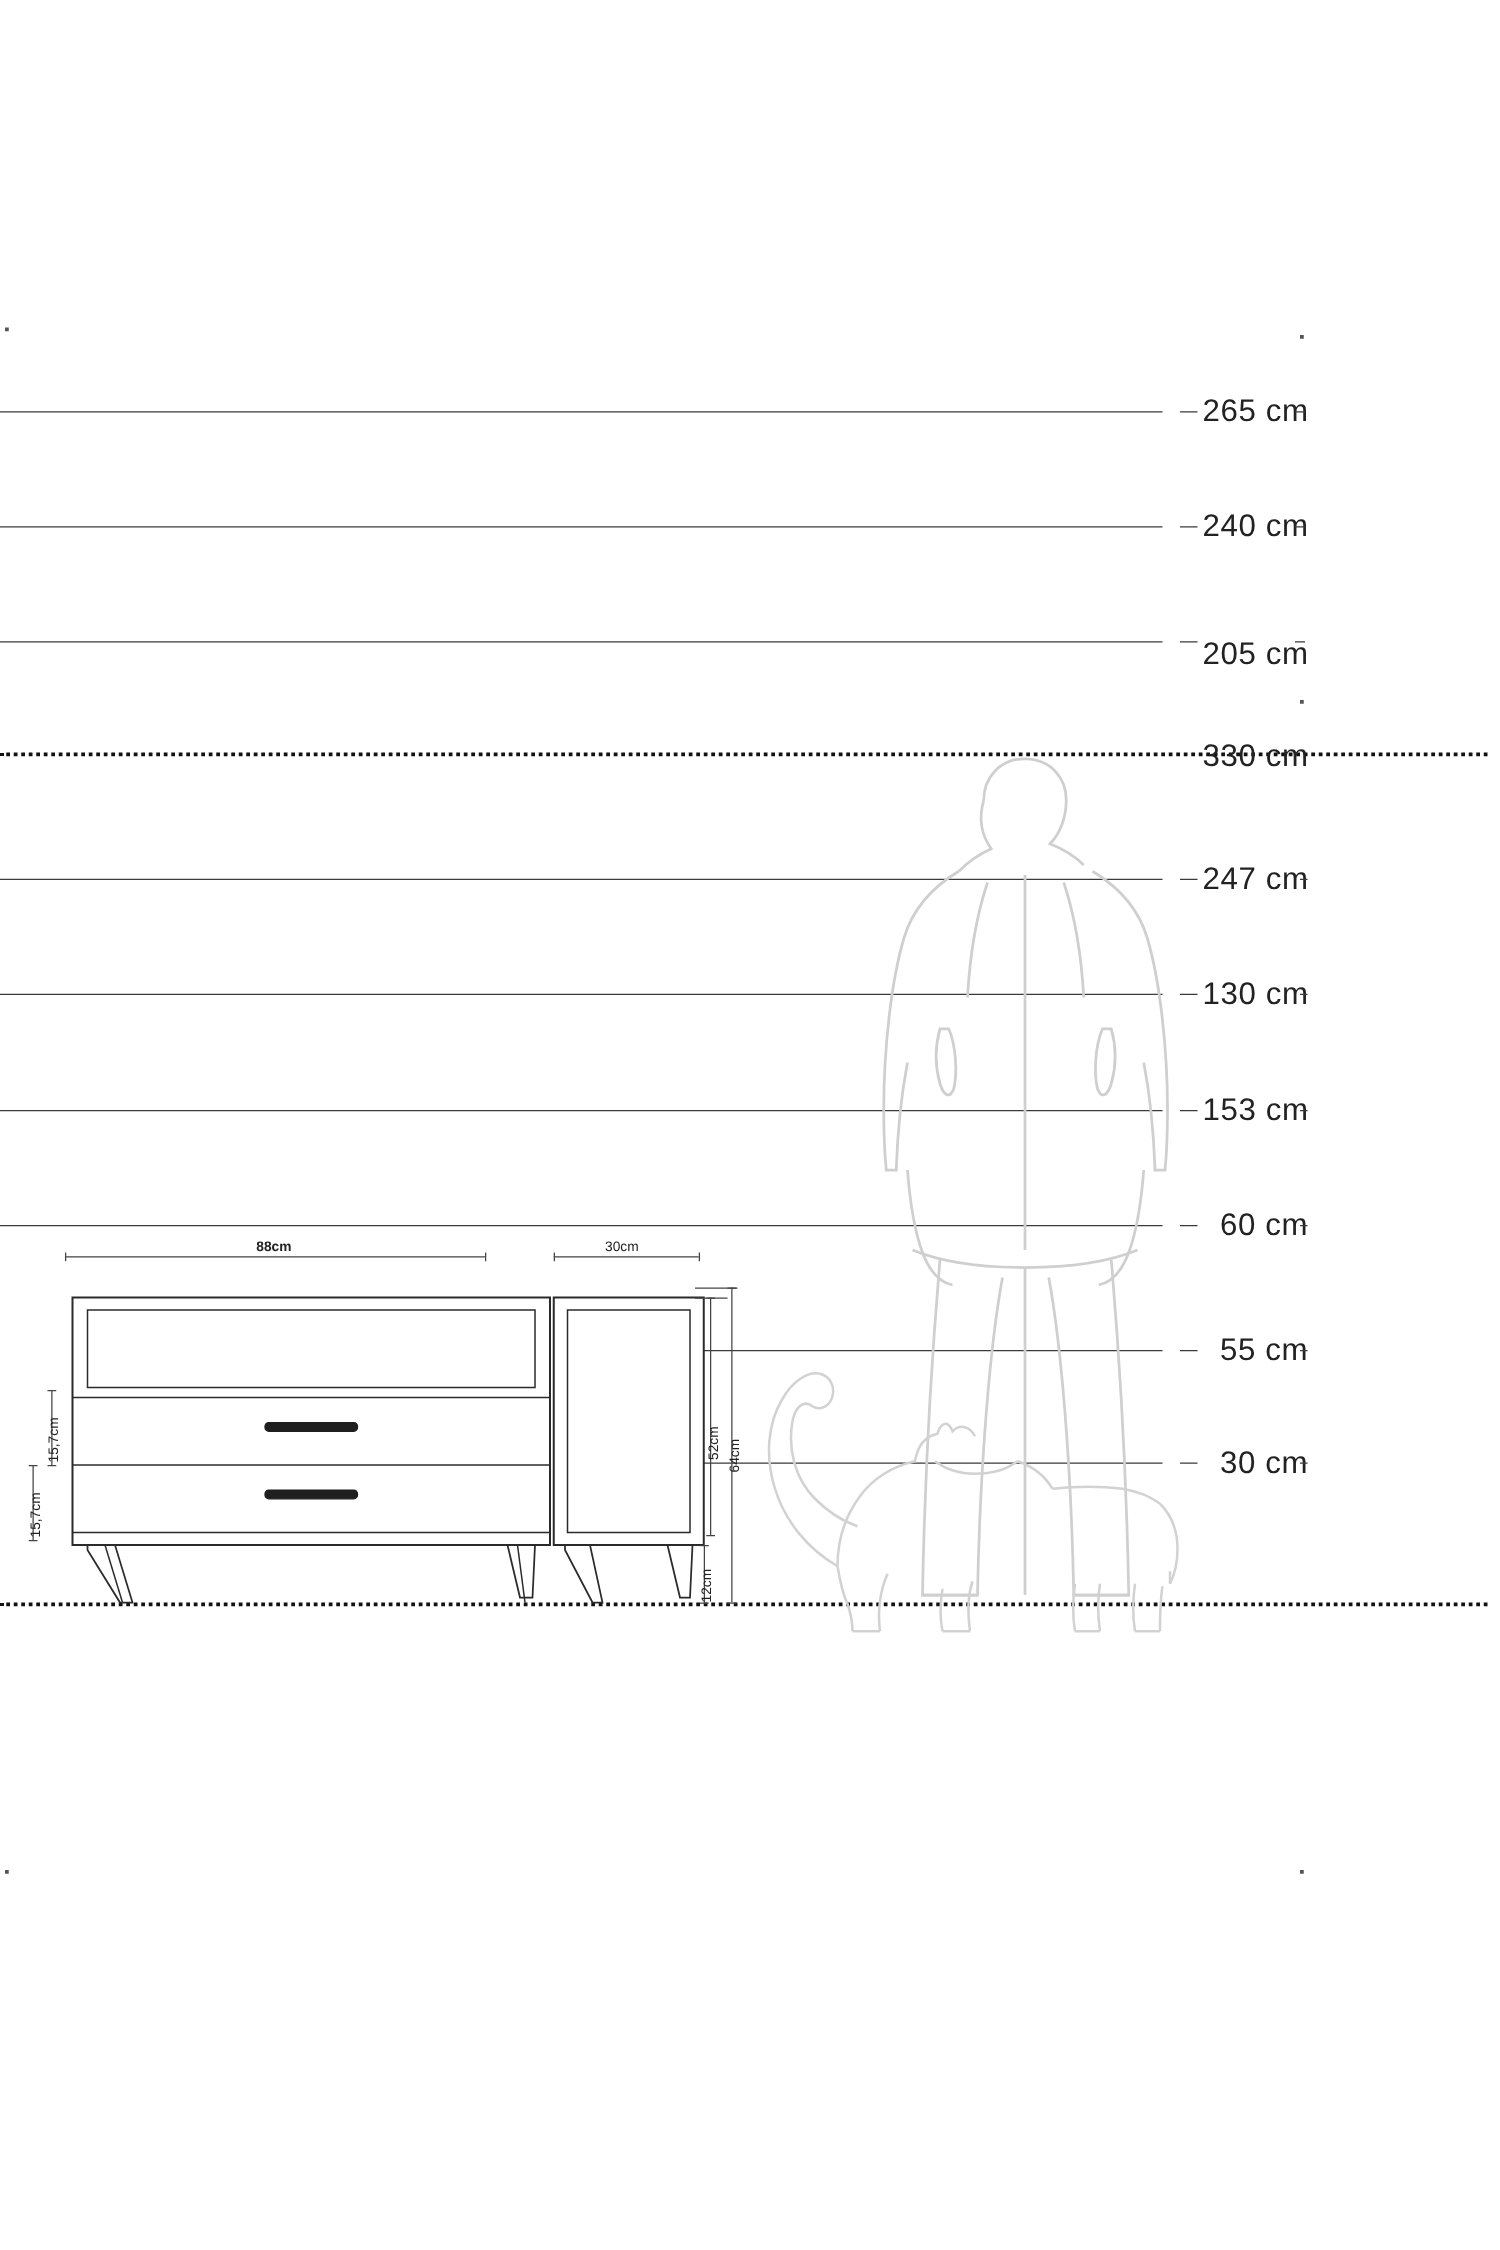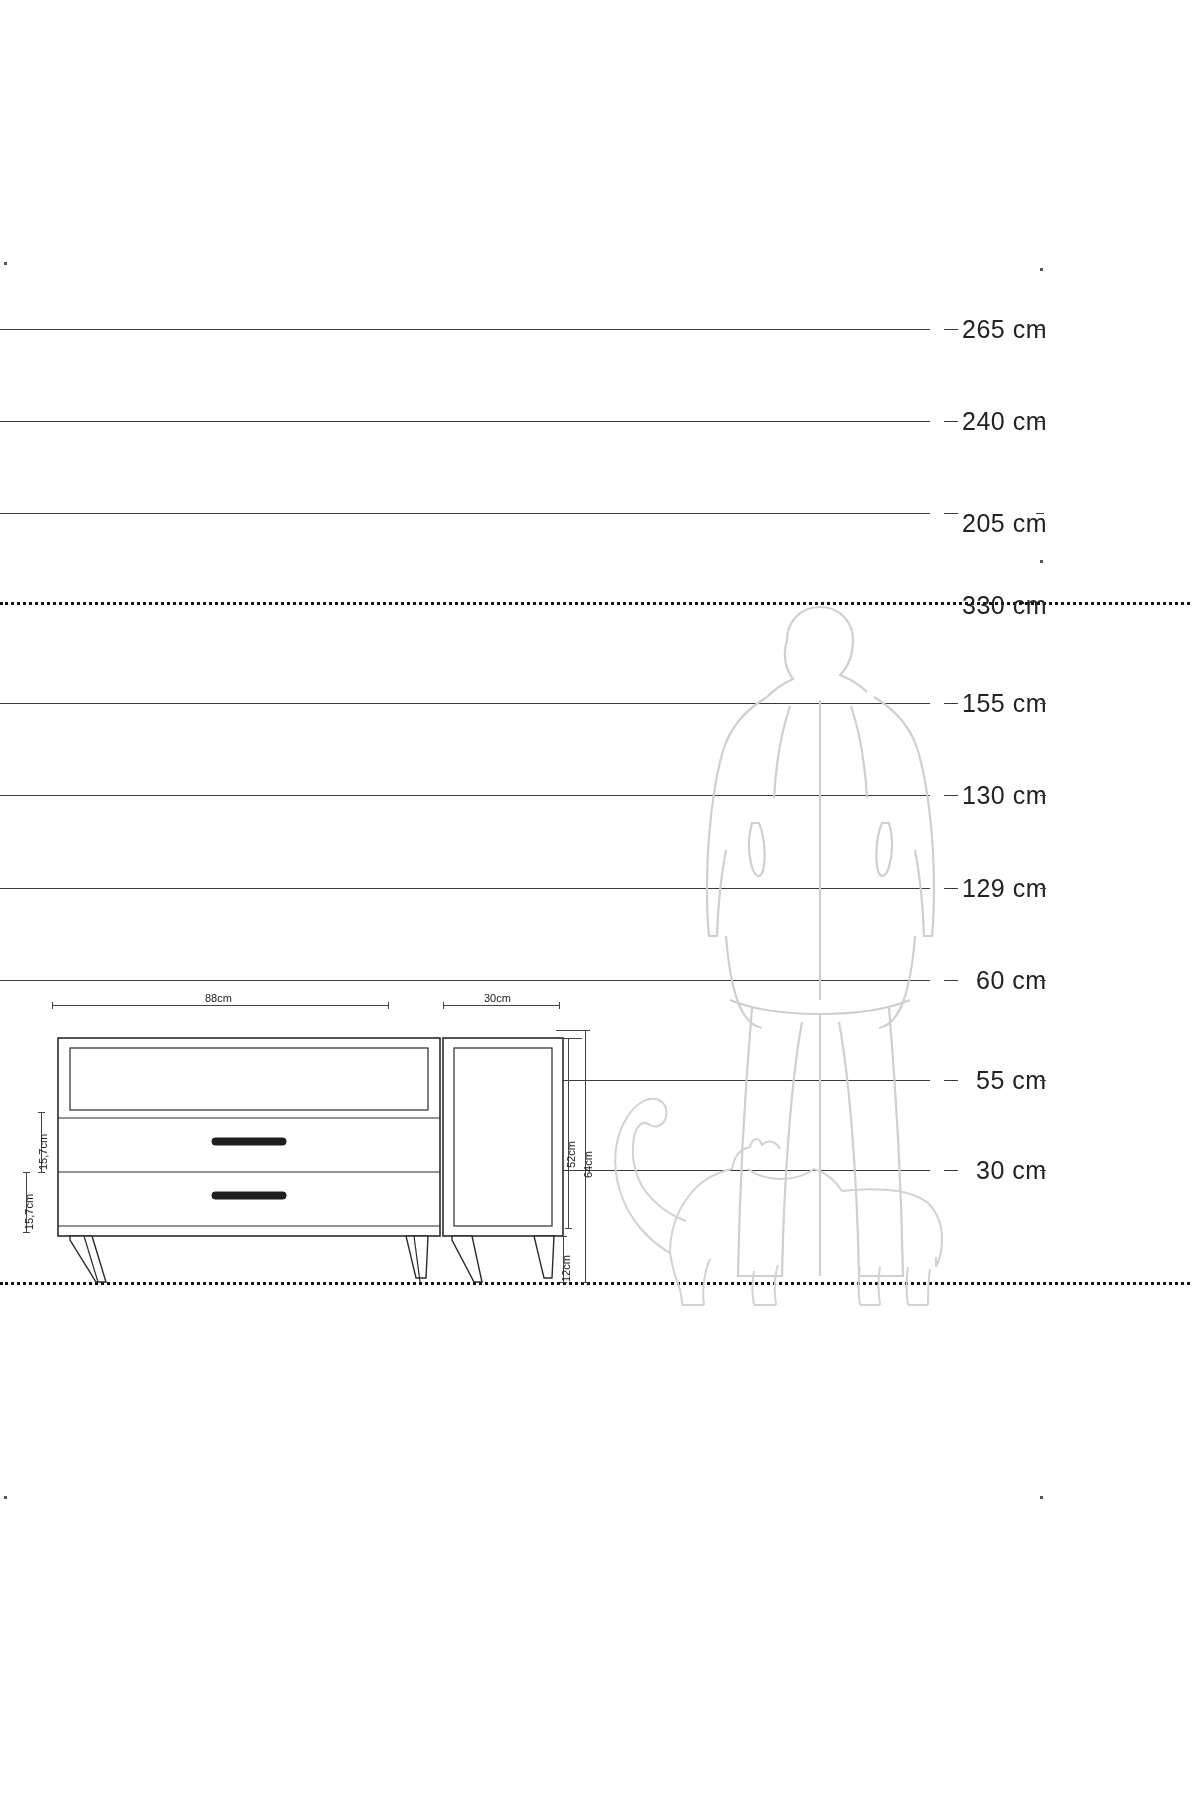--- a/index.html
+++ b/index.html
@@ -132,31 +132,31 @@
   <div class="scale-line" style="left:0; top:513px; width:930px;"></div>
   <div class="scale-tick" style="left:944px; top:513px;"></div>
   <div class="scale-label" style="left:962px; top:501px;margin-top:10px;">205 cm</div>
   <div class="scale-tick" style="left:1036px; top:513px; width:8px;"></div>
 
   <div class="dotted-line" style="top:602px;"></div>
   <div class="scale-label" style="left:962px; top:593px;">330 cm</div>
 
   <div class="scale-line" style="left:0; top:703px; width:930px;"></div>
   <div class="scale-tick" style="left:944px; top:703px;"></div>
-  <div class="scale-label" style="left:962px; top:691px;">155 cm</div>
+  <div class="scale-label" style="left:962px; top:691px;">247 cm</div>
   <div class="scale-tick" style="left:1040px; top:703px; width:6px;"></div>
 
   <div class="scale-line" style="left:0; top:795px; width:930px;"></div>
   <div class="scale-tick" style="left:944px; top:795px;"></div>
   <div class="scale-label" style="left:962px; top:783px;">130 cm</div>
   <div class="scale-tick" style="left:1040px; top:795px; width:6px;"></div>
 
   <div class="scale-line" style="left:0; top:888px; width:930px;"></div>
   <div class="scale-tick" style="left:944px; top:888px;"></div>
-  <div class="scale-label" style="left:962px; top:876px;">129 cm</div>
+  <div class="scale-label" style="left:962px; top:876px;">153 cm</div>
   <div class="scale-tick" style="left:1040px; top:888px; width:6px;"></div>
 
   <div class="scale-line" style="left:0; top:980px; width:930px;"></div>
   <div class="scale-tick" style="left:944px; top:980px;"></div>
   <div class="scale-label" style="left:976px; top:968px;">60 cm</div>
   <div class="scale-tick" style="left:1040px; top:980px; width:6px;"></div>
 
   <div class="scale-line" style="left:556px; top:1080px; width:374px;"></div>
   <div class="scale-tick" style="left:944px; top:1080px;"></div>
   <div class="scale-label" style="left:976px; top:1068px;">55 cm</div>
@@ -255,21 +255,21 @@
   <svg class="layer" width="1200" height="1800" viewBox="0 0 1200 1800">
     <rect class="furn" x="443" y="1038" width="120" height="198"></rect>
     <rect class="furn-thin" x="454" y="1048" width="98" height="178"></rect>
     <path class="leg" d="M452 1236 l 20 0 l 10 46 l -8 0 l -22 -42 z"></path>
     <path class="leg" d="M534 1236 l 20 0 l -2 42 l -8 0 l -10 -42 z"></path>
   </svg>
 
   <div class="dim-line-h" style="left:52px; top:1005px; width:336px;"></div>
   <div class="dim-cap-h" style="left:52px; top:1002px;"></div>
   <div class="dim-cap-h" style="left:388px; top:1002px;"></div>
-  <div class="dim-label" style="left:205px; top:993px;">88cm</div>
+  <div class="dim-label" style="left:205px; top:993px;font-weight:bold;">88cm</div>
 
   <div class="dim-line-h" style="left:443px; top:1005px; width:116px;"></div>
   <div class="dim-cap-h" style="left:443px; top:1002px;"></div>
   <div class="dim-cap-h" style="left:559px; top:1002px;"></div>
   <div class="dim-label" style="left:484px; top:993px;">30cm</div>
 
   <div class="dim-line-v" style="left:41px; top:1112px; height:60px;"></div>
   <div class="dim-cap-v" style="left:38px; top:1112px;"></div>
   <div class="dim-cap-v" style="left:38px; top:1172px;"></div>
   <div class="dim-label vert" style="left:38px; top:1170px;">15,7cm</div>

